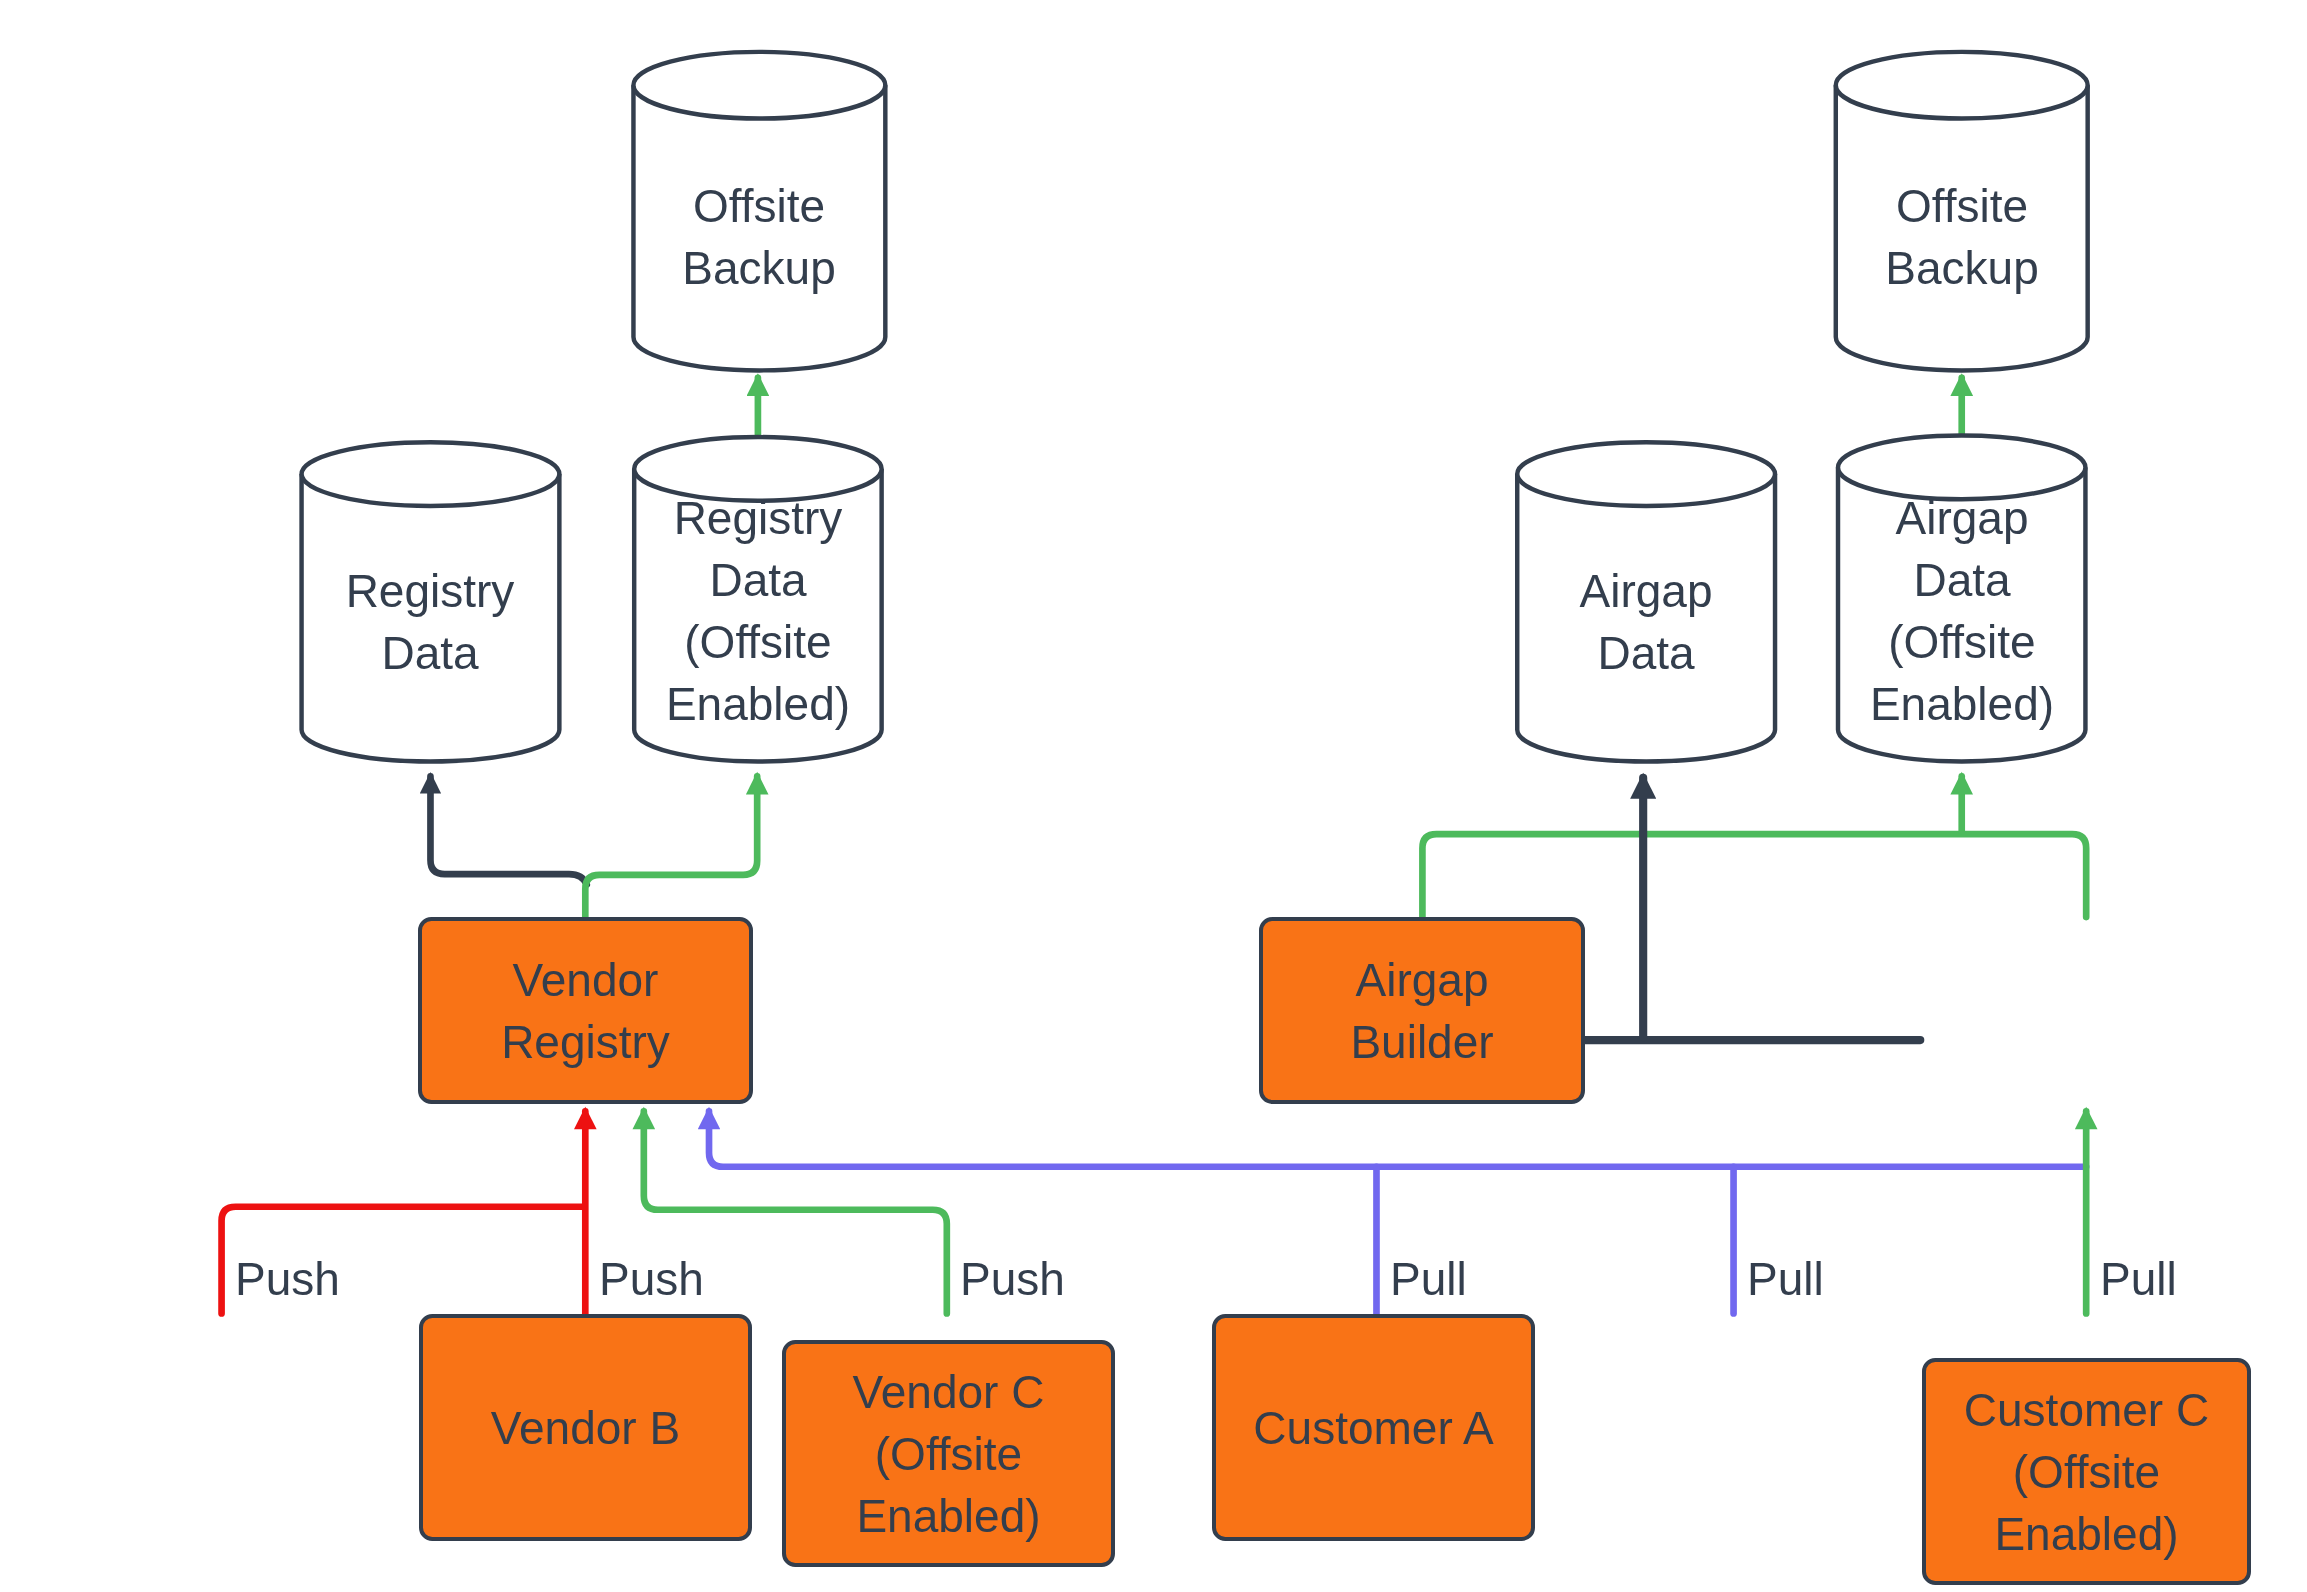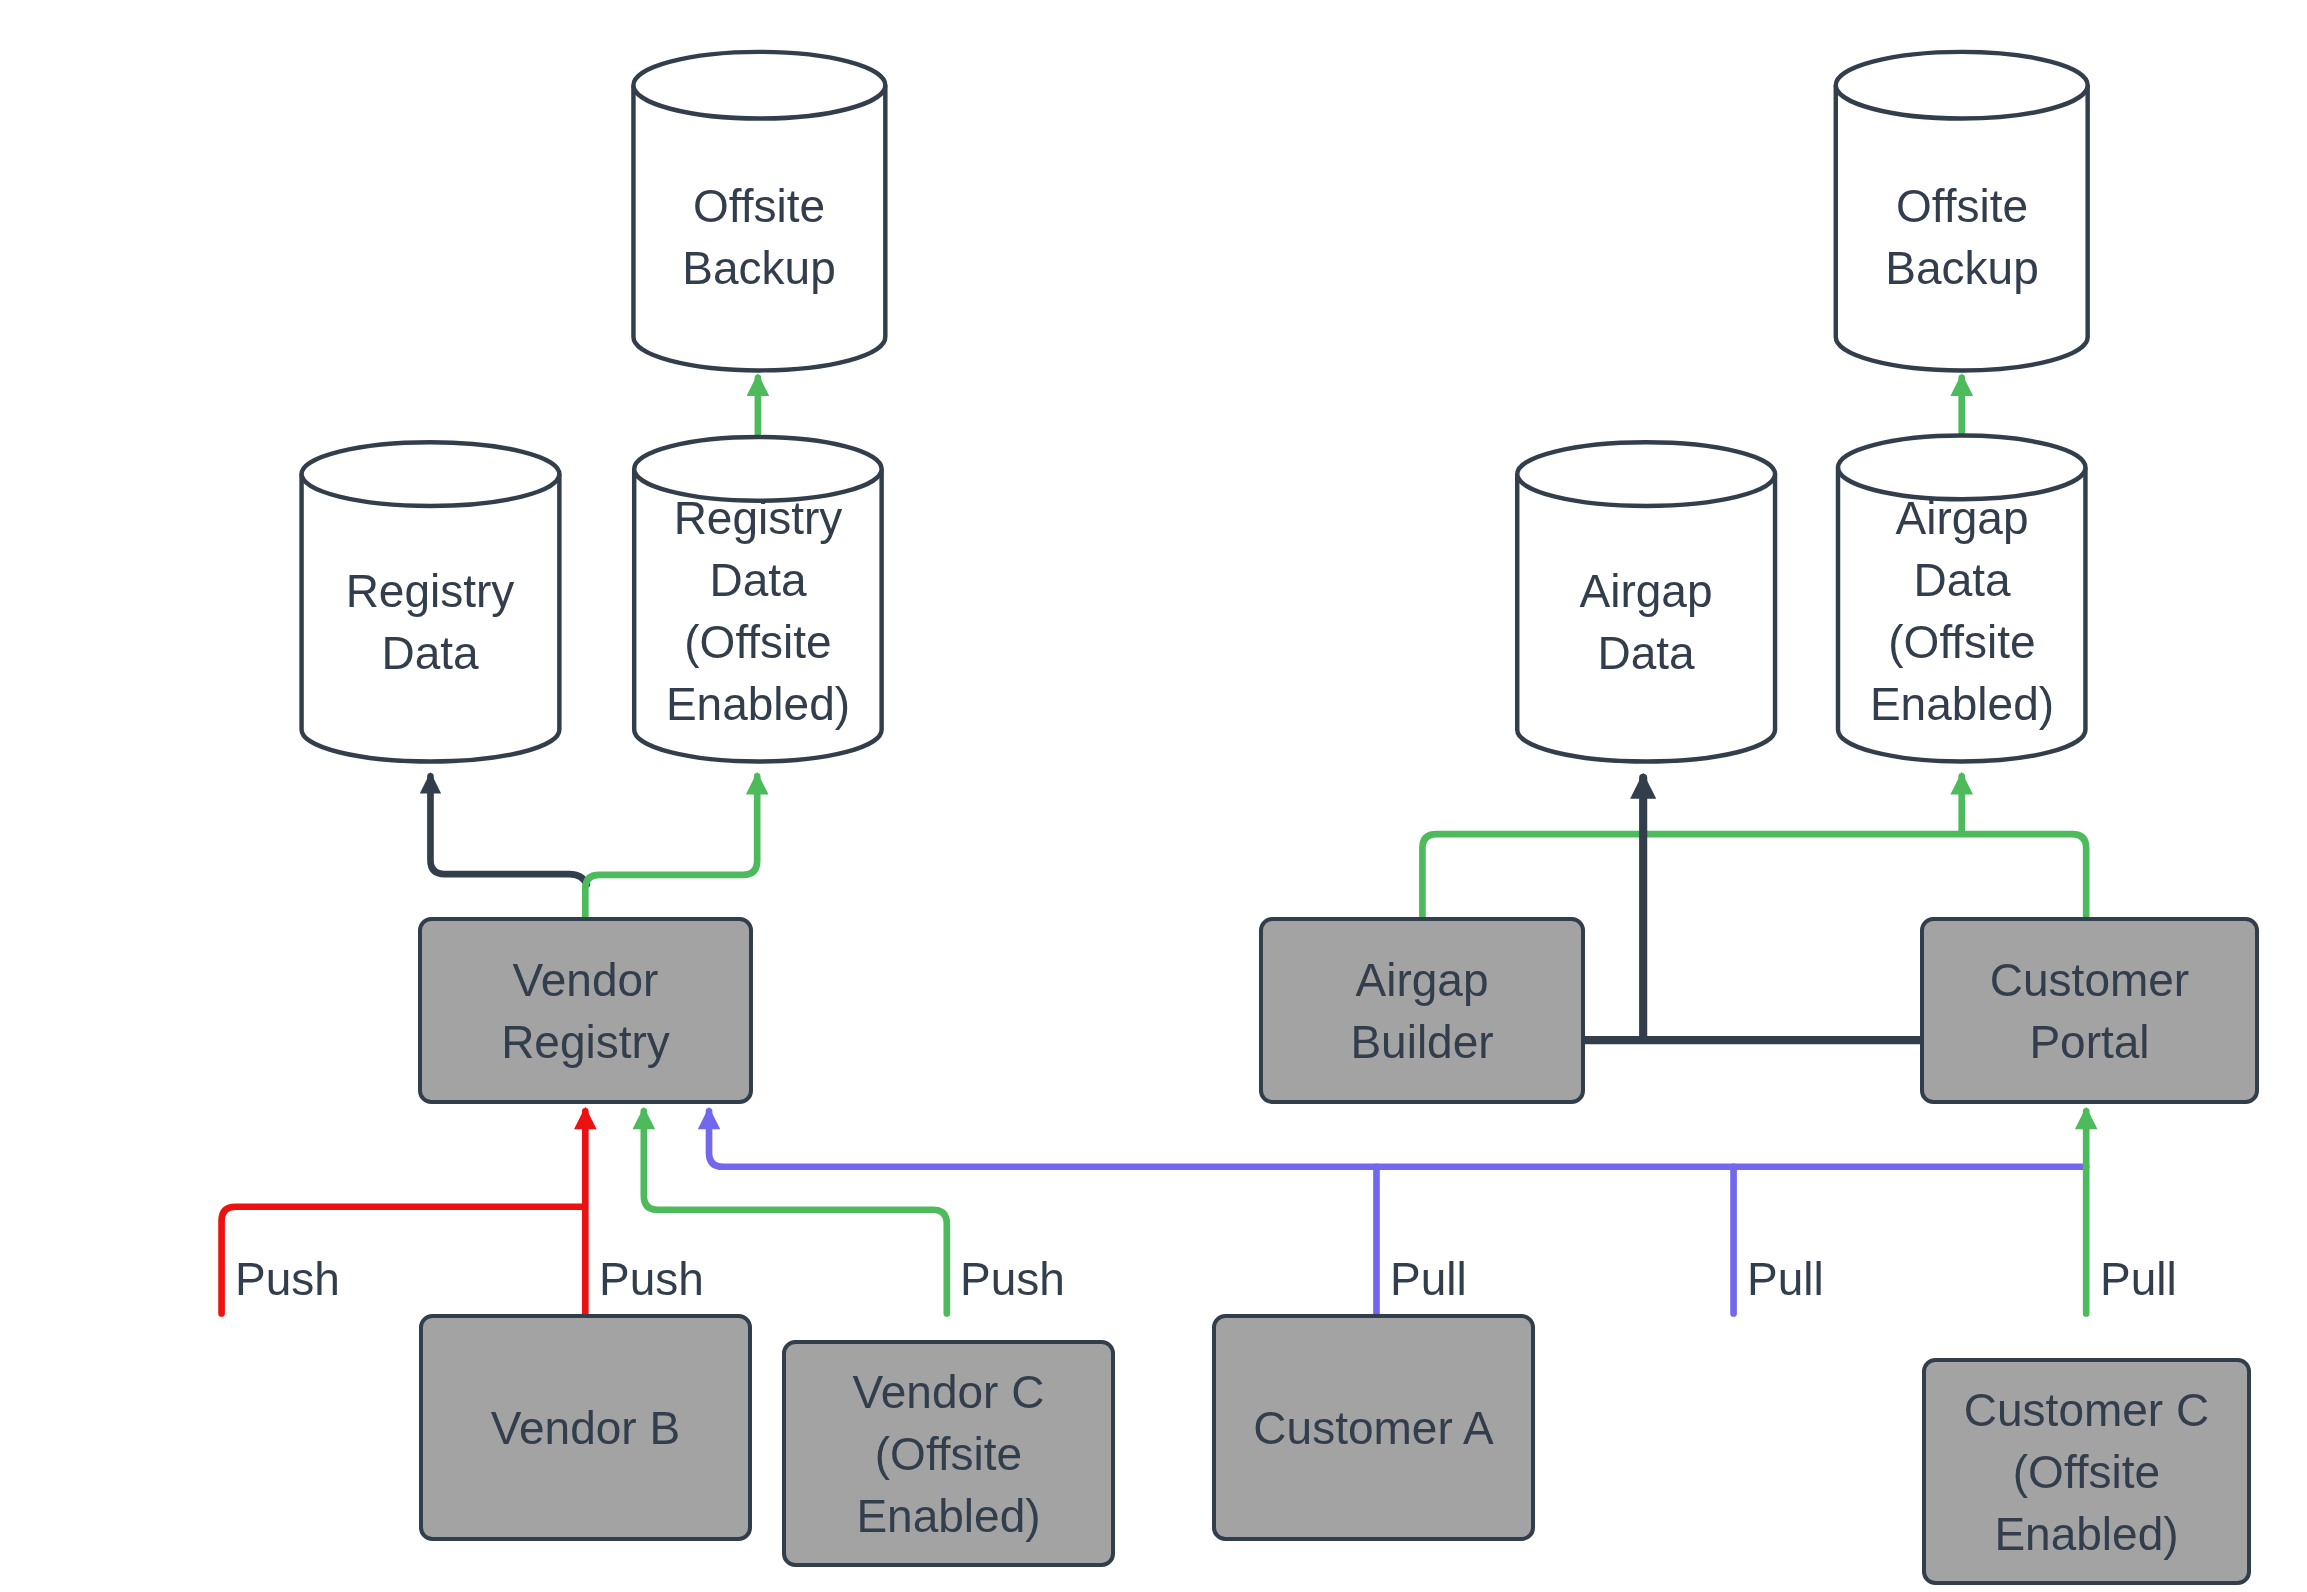--- a/index.html
+++ b/index.html
@@ -2,21 +2,21 @@
 <html style="font-size:12px"><head>
 <meta charset="utf-8">
 <style>
   html,body{margin:0;padding:0;background:#ffffff;overflow:hidden;}
   .canvas{
     position:relative;width:2307px;height:1592px;
     font-family:"Liberation Sans",sans-serif;color:#333E4D;background:#ffffff;
   }
   .canvas svg{position:absolute;left:0;top:0;}
   .node{
-    position:absolute;box-sizing:border-box;background:#a3a3a3;
+    position:absolute;box-sizing:border-box;background:#f97316;
     border:4.4px solid #333E4D;border-radius:13.3px;
     display:flex;align-items:center;justify-content:center;text-align:center;
     font-size:46px;line-height:62px;white-space:pre-line;
   }
   .cyl-label{
     position:absolute;display:flex;align-items:center;justify-content:center;
     text-align:center;font-size:46px;line-height:62px;white-space:pre-line;
   }
   .edge-label{position:absolute;font-size:46px;line-height:50px;white-space:nowrap;}
   .edge{fill:none;stroke-linecap:round;}
@@ -108,22 +108,20 @@
 Data</div>
   <div class="cyl-label" style="left:1836px;top:485px;width:252px;height:252px;">Airgap
 Data
 (Offsite
 Enabled)</div>
 
   <div class="node" style="left:418px;top:917px;width:335px;height:187px;">Vendor
 Registry</div>
   <div class="node" style="left:1259px;top:917px;width:326px;height:187px;">Airgap
 Builder</div>
-  <div class="node" style="left:1920px;top:917px;width:339px;height:187px;">Customer
-Portal</div>
 
   <div class="node" style="left:419px;top:1314px;width:333px;height:227px;">Vendor B</div>
   <div class="node" style="left:782px;top:1340px;width:333px;height:227px;">Vendor C
 (Offsite
 Enabled)</div>
   <div class="node" style="left:1212px;top:1314px;width:323px;height:227px;">Customer A</div>
   <div class="node" style="left:1922px;top:1314px;width:329px;height:227px;margin-top:44px;">Customer C
 (Offsite
 Enabled)</div>
 

